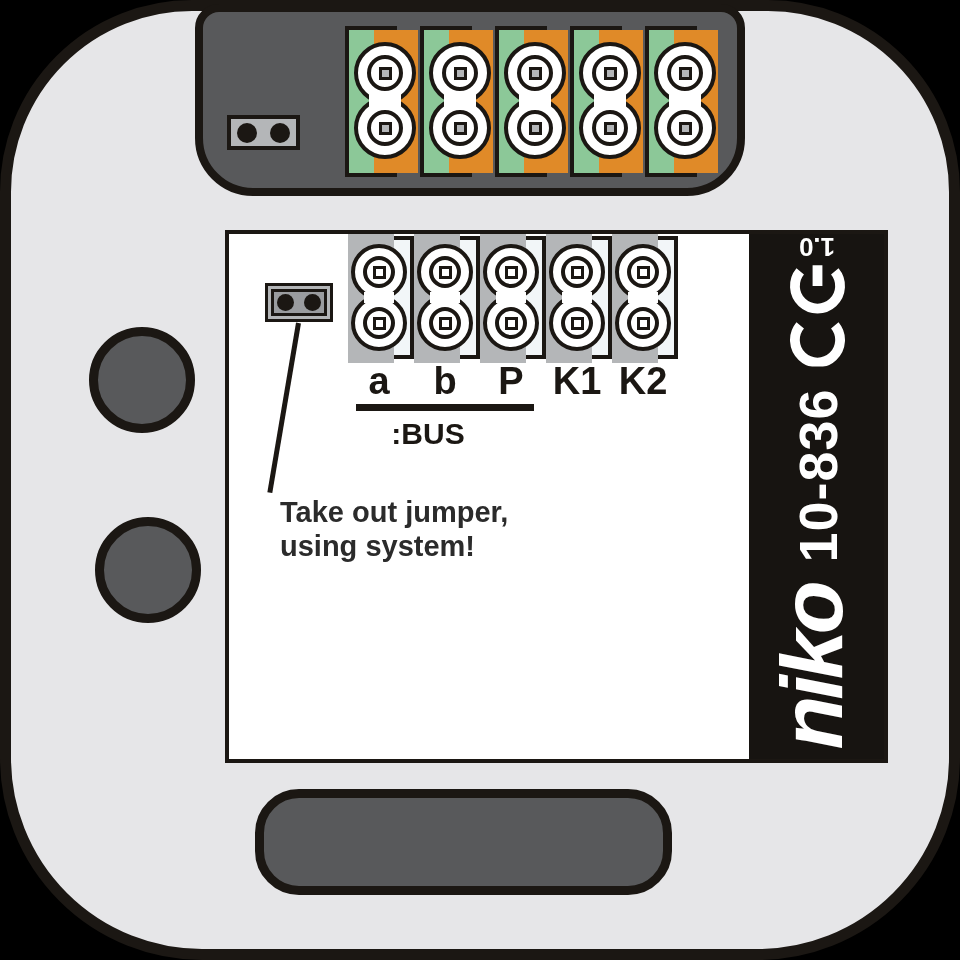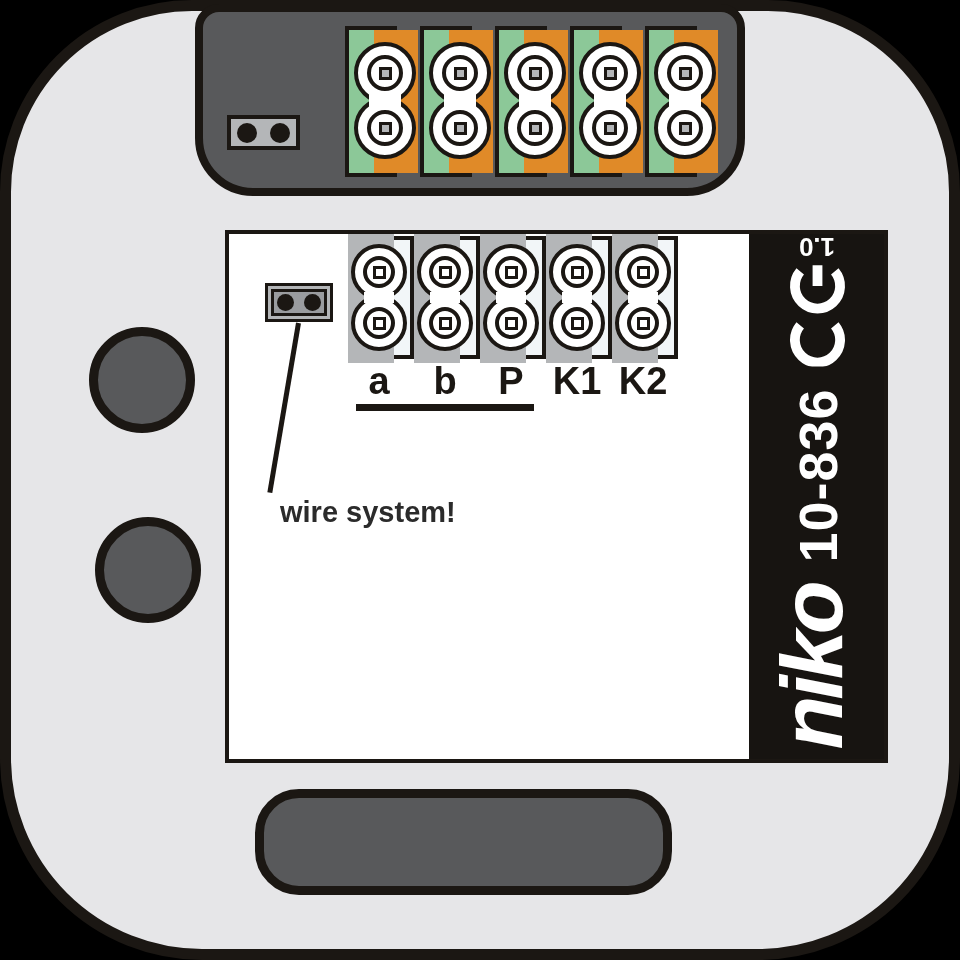--- a/index.html
+++ b/index.html
@@ -271,31 +271,33 @@
           <div class="waist"></div>
         </div>
 
       <span class="tlabel" style="left:118px">a</span>
       <span class="tlabel" style="left:184px">b</span>
       <span class="tlabel" style="left:250px">P</span>
       <span class="tlabel" style="left:316px">K1</span>
       <span class="tlabel" style="left:382px">K2</span>
 
       <div class="busline"></div>
+      <span class="grouplabel" style="left:139px">:BUS</span>
 
       <div class="jumper-panel">
         <div class="in">
           <span class="pdot"></span>
           <span class="pdot"></span>
         </div>
       </div>
       <div class="leader"></div>
 
       <div class="note">
-        <div>wire system!</div>
+        <div>Take out jumper,</div>
+        <div>using system!</div>
       </div>
     </div>
 
     <div class="side-label">
       <div class="side-rotated">
         <span class="brand">niko</span>
         <span class="model">10-836</span>
         <svg class="ce" width="108" height="62" viewBox="0 0 110 62">
           <path d="M41.8 13.4 A23 23 0 1 0 41.8 48.6" fill="none" stroke="#fff" stroke-width="10"></path>
           <path d="M96.8 13.4 A23 23 0 1 0 96.8 48.6" fill="none" stroke="#fff" stroke-width="10"></path>

